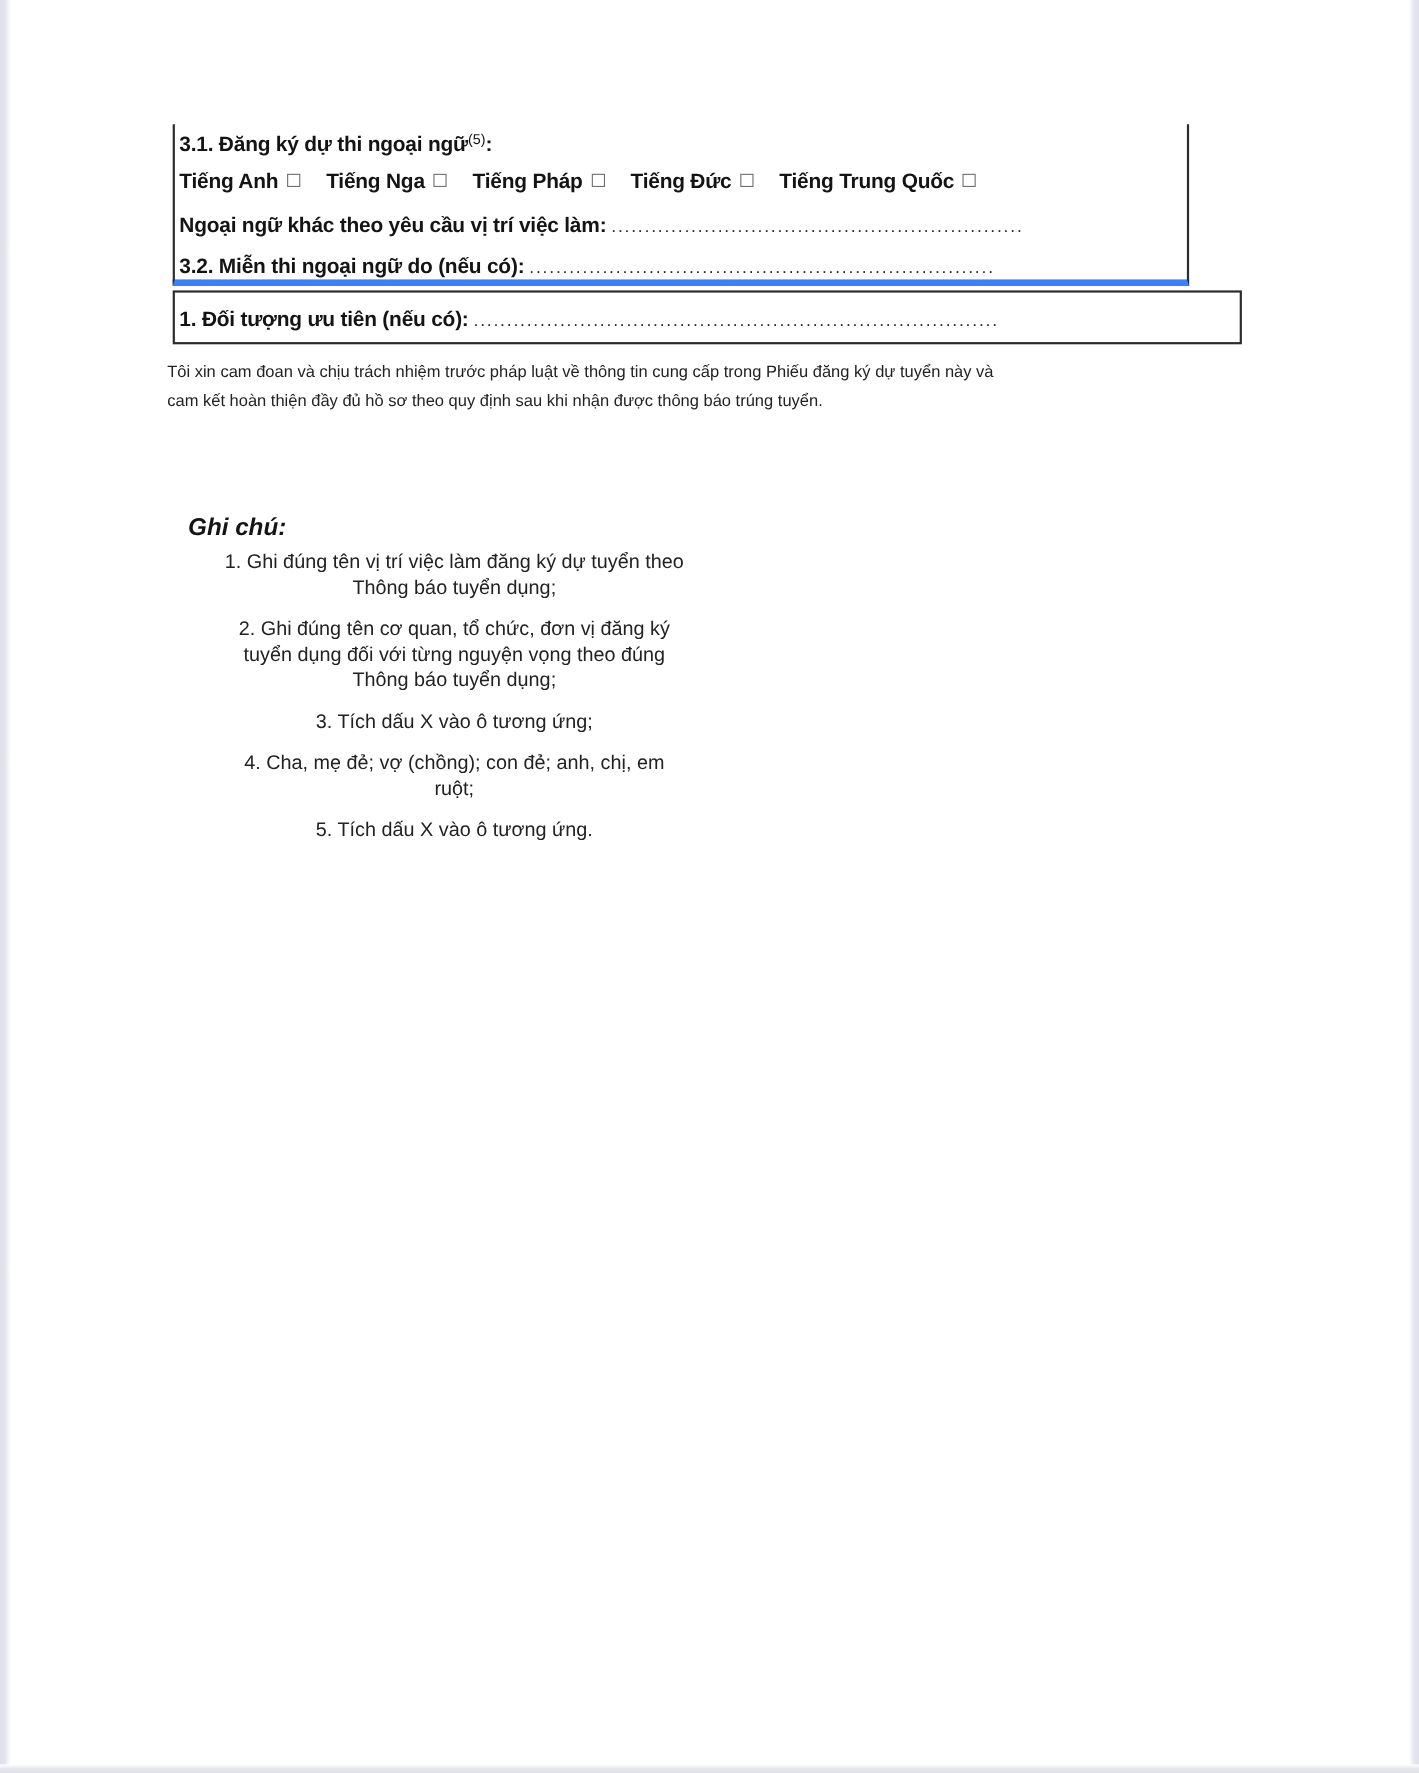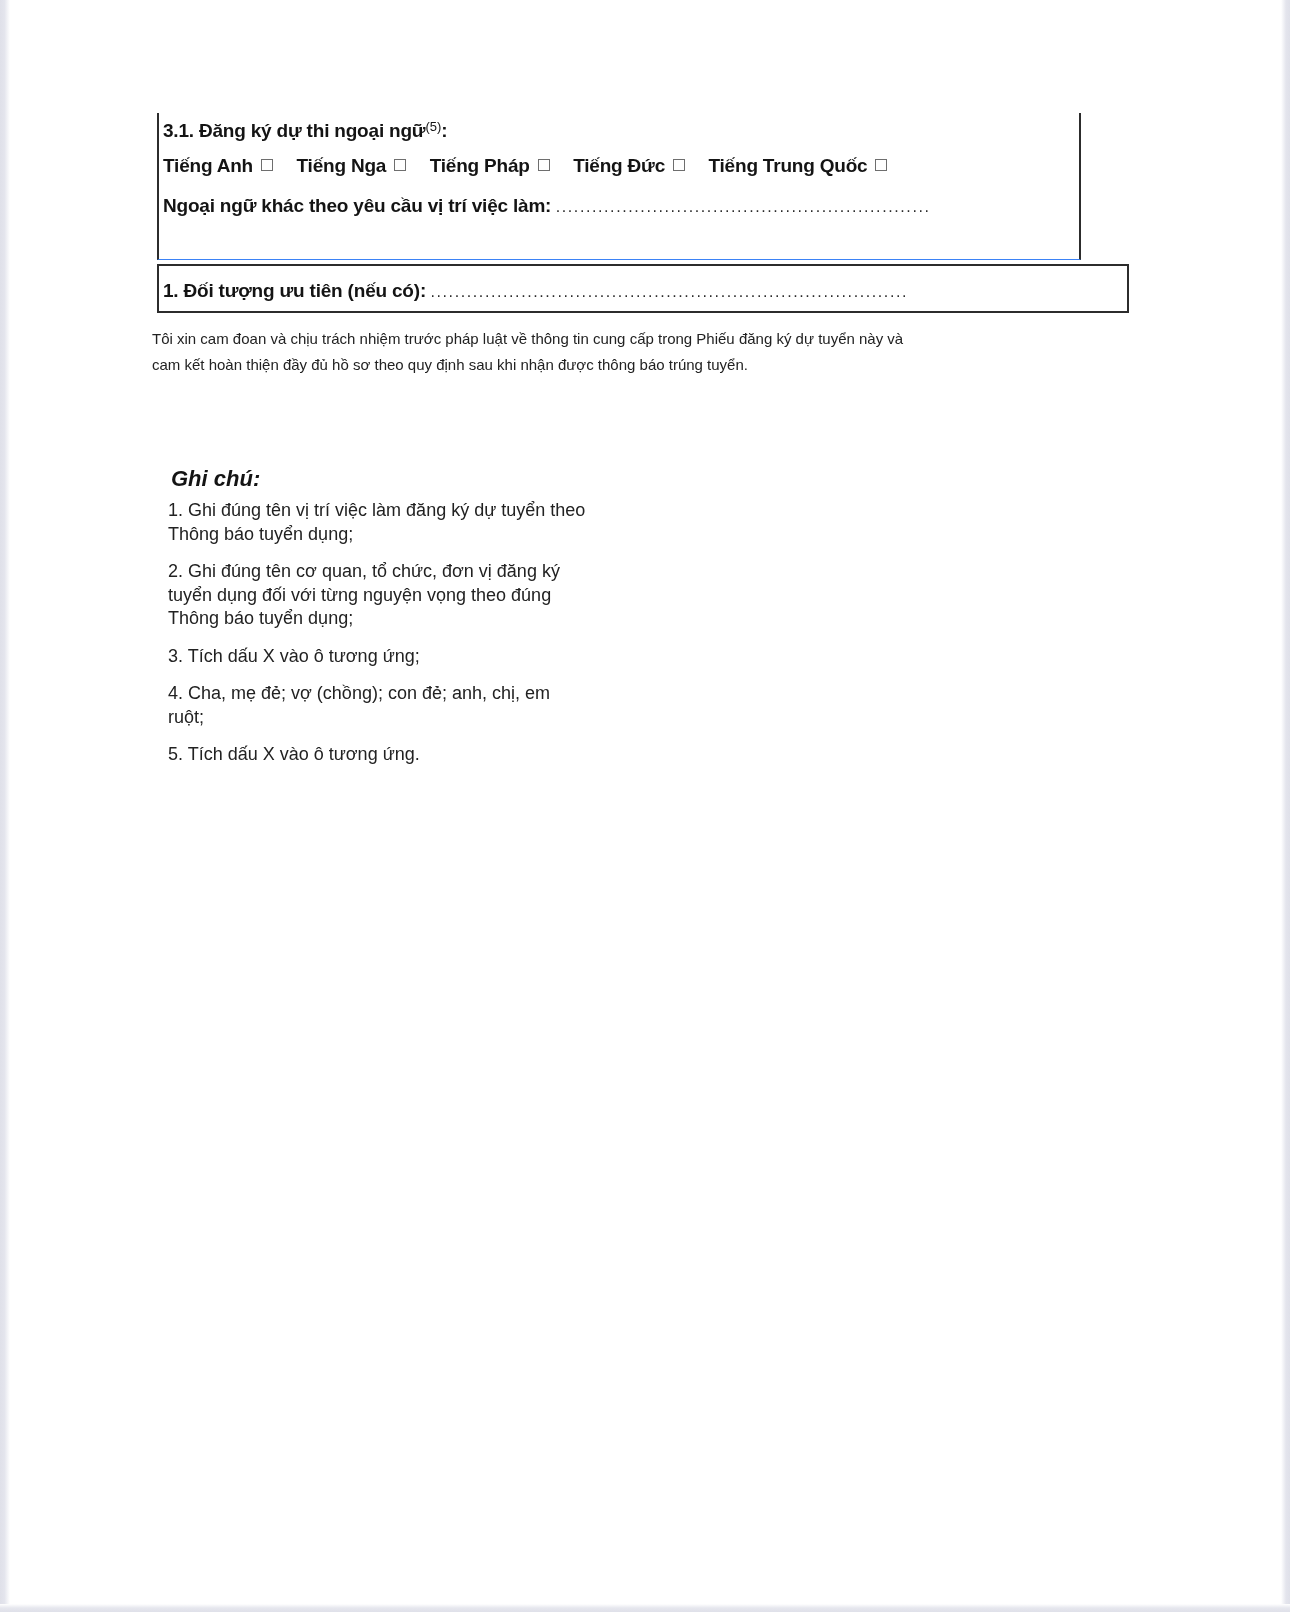--- a/index.html
+++ b/index.html
@@ -23,21 +23,21 @@
     background: linear-gradient(to left, #dfe0e9 0%, #e4e5ed 45%, #ffffff 100%);
   }
   .edge-bottom {
     position: absolute; left: 0; bottom: 0; width: 100%; height: 8px;
     background: linear-gradient(to top, #dfe0e9 0%, #e6e7ee 50%, #ffffff 100%);
   }
   .box1 {
     position: absolute; left: 157px; top: 113px; width: 924px; height: 147px;
     border-left: 2px solid #2c2c2c;
     border-right: 2px solid #2c2c2c;
-    border-bottom: 1px solid #3b82f6;
+    border-bottom: 6px solid #3b82f6;
   }
   .box2 {
     position: absolute; left: 157px; top: 264px; width: 972px; height: 49px;
     border: 2px solid #2c2c2c;
   }
   .fline { position: absolute; left: 4px; white-space: nowrap; }
   .b { font-weight: bold; font-size: 19px; letter-spacing: -0.2px; color: #141414; }
   .sup {
     font-weight: normal; font-size: 13px; vertical-align: super; letter-spacing: 0;
   }
@@ -61,21 +61,21 @@
   .sig-title { font-weight: bold; font-size: 18.5px; color: #141414; }
   .sig-sub { font-style: italic; font-size: 18px; margin-top: 4px; color: #222; }
   .notes-heading {
     position: absolute; left: 171px; top: 466px;
     font-weight: bold; font-style: italic; font-size: 22px; color: #141414;
   }
   .notes {
     position: absolute; left: 168px; top: 499px; width: 490px;
     font-size: 18px; line-height: 23.5px; color: #222;
   }
-  .notes p { white-space: pre-line; margin-bottom: 14px; }
+  .notes p { white-space: pre-line; margin-bottom: 14px; text-align: center; }
 </style>
 </head>
 <body>
 
 <div class="page">
 
   <div class="edge-left"></div>
   <div class="edge-right"></div>
   <div class="edge-bottom"></div>
 
@@ -91,20 +91,24 @@
       <span class="lang-item"><span class="b">Tiếng Pháp</span><span class="checkbox"></span></span>
       <span class="lang-item"><span class="b">Tiếng Đức</span><span class="checkbox"></span></span>
       <span class="lang-item"><span class="b">Tiếng Trung Quốc</span><span class="checkbox"></span></span>
     </div>
 
     <div class="fline" style="top: 82px;">
       <span class="b">Ngoại ngữ khác theo yêu cầu vị trí việc làm:</span>
       <span class="dots">..............................................................</span>
     </div>
 
+    <div class="fline" style="top: 119px;">
+      <span class="b">3.2. Miễn thi ngoại ngữ do (nếu có):</span>
+      <span class="dots">......................................................................</span>
+    </div>
 
   </div>
 
   <div class="box2">
     <div class="fline" style="top: 14px;">
       <span class="b">1. Đối tượng ưu tiên (nếu có):</span>
       <span class="dots">...............................................................................</span>
     </div>
   </div>
 

